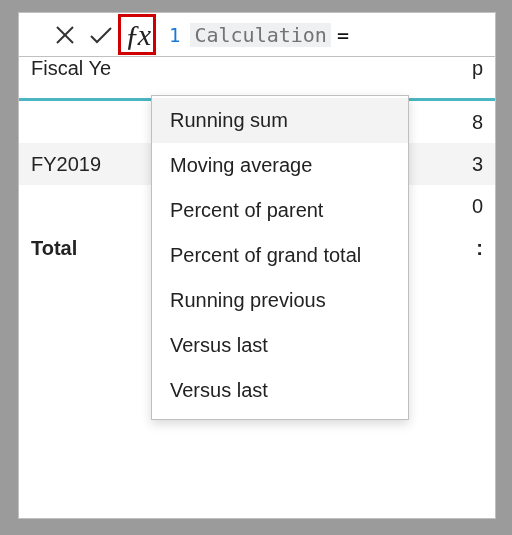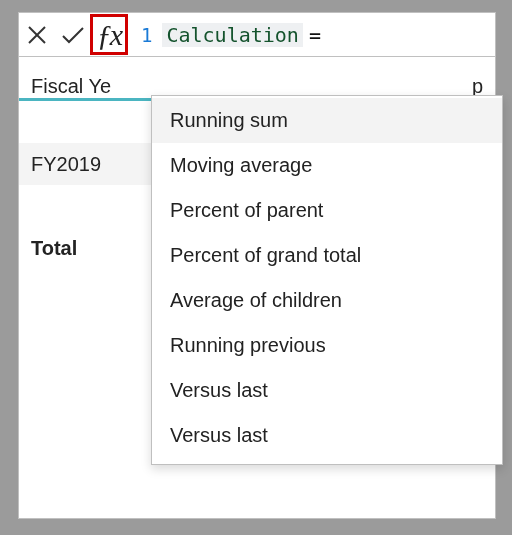--- a/index.html
+++ b/index.html
@@ -22,20 +22,21 @@
     border: 1px solid #c0c0c0;
   }
   .formula-bar {
     display: flex;
     align-items: center;
     height: 44px;
     border-bottom: 1px solid #c0c0c0;
     background: #fff;
     overflow: visible;
     position: relative;
+    padding-left: 28px;
   }
   .fb-btn {
     width: 36px;
     height: 44px;
     display: flex;
     align-items: center;
     justify-content: center;
     font-size: 26px;
     color: #333;
   }
@@ -65,37 +66,37 @@
   }
   .fb-linenum {
     font-family: Consolas, monospace;
     font-size: 19px;
     color: #1a7ad6;
     padding: 0 10px 0 14px;
   }
   .fb-calc {
     font-family: Consolas, monospace;
     font-size: 20px;
-    color: #14532d;
+    color: #737373;
     background: #eef0f2;
     padding: 0 4px;
     margin-top: 36px;
   }
   .fb-eq {
     font-family: Consolas, monospace;
     font-size: 20px;
     color: #111;
     padding-left: 6px;
   }
   .table-area {
     padding: 0;
   }
   .thead {
     display: flex;
-    align-items: flex-end;
+    align-items: flex-start;
     height: 44px;
     font-size: 20px;
     color: #232323;
     border-bottom: 3px solid #4bb5c1;
     padding: 0 12px;
     gap: 13px;
   }
   .thead .col1 { flex: 0 0 110px; }
   .thead .spacer { flex: 1; }
   .row {
@@ -109,21 +110,21 @@
   .row .col1 { flex: 0 0 110px; }
   .row .spacer { flex: 1; }
   .row .val { flex: 0 0 30px; text-align: right; }
   .row.alt { background: #f4f4f4; }
   .row.total { font-weight: 700; }
   
   .suggest {
     position: absolute;
     left: 132px;
     top: 82px;
-    width: 352px;
+    width: 258px;
     background: #fff;
     border: 1px solid #bfbfbf;
     box-shadow: 0 4px 10px rgba(0,0,0,0.15);
     padding: 2px 0 6px 0;
     z-index: 10;
   }
   .sitem {
     height: 45px;
     display: flex;
     align-items: center;
@@ -186,19 +187,18 @@
       <div class="spacer"></div>
       <div class="val">:</div>
     </div>
   </div>
 
   <div class="suggest">
     <div class="sitem hover">Running sum</div>
     <div class="sitem">Moving average</div>
     <div class="sitem">Percent of parent</div>
     <div class="sitem">Percent of grand total</div>
-    <div class="sitem">Average of children</div>
     <div class="sitem">Running previous</div>
     <div class="sitem">Versus last</div>
     <div class="sitem">Versus last</div>
   </div>
 
 </div>
 
 </body></html>

